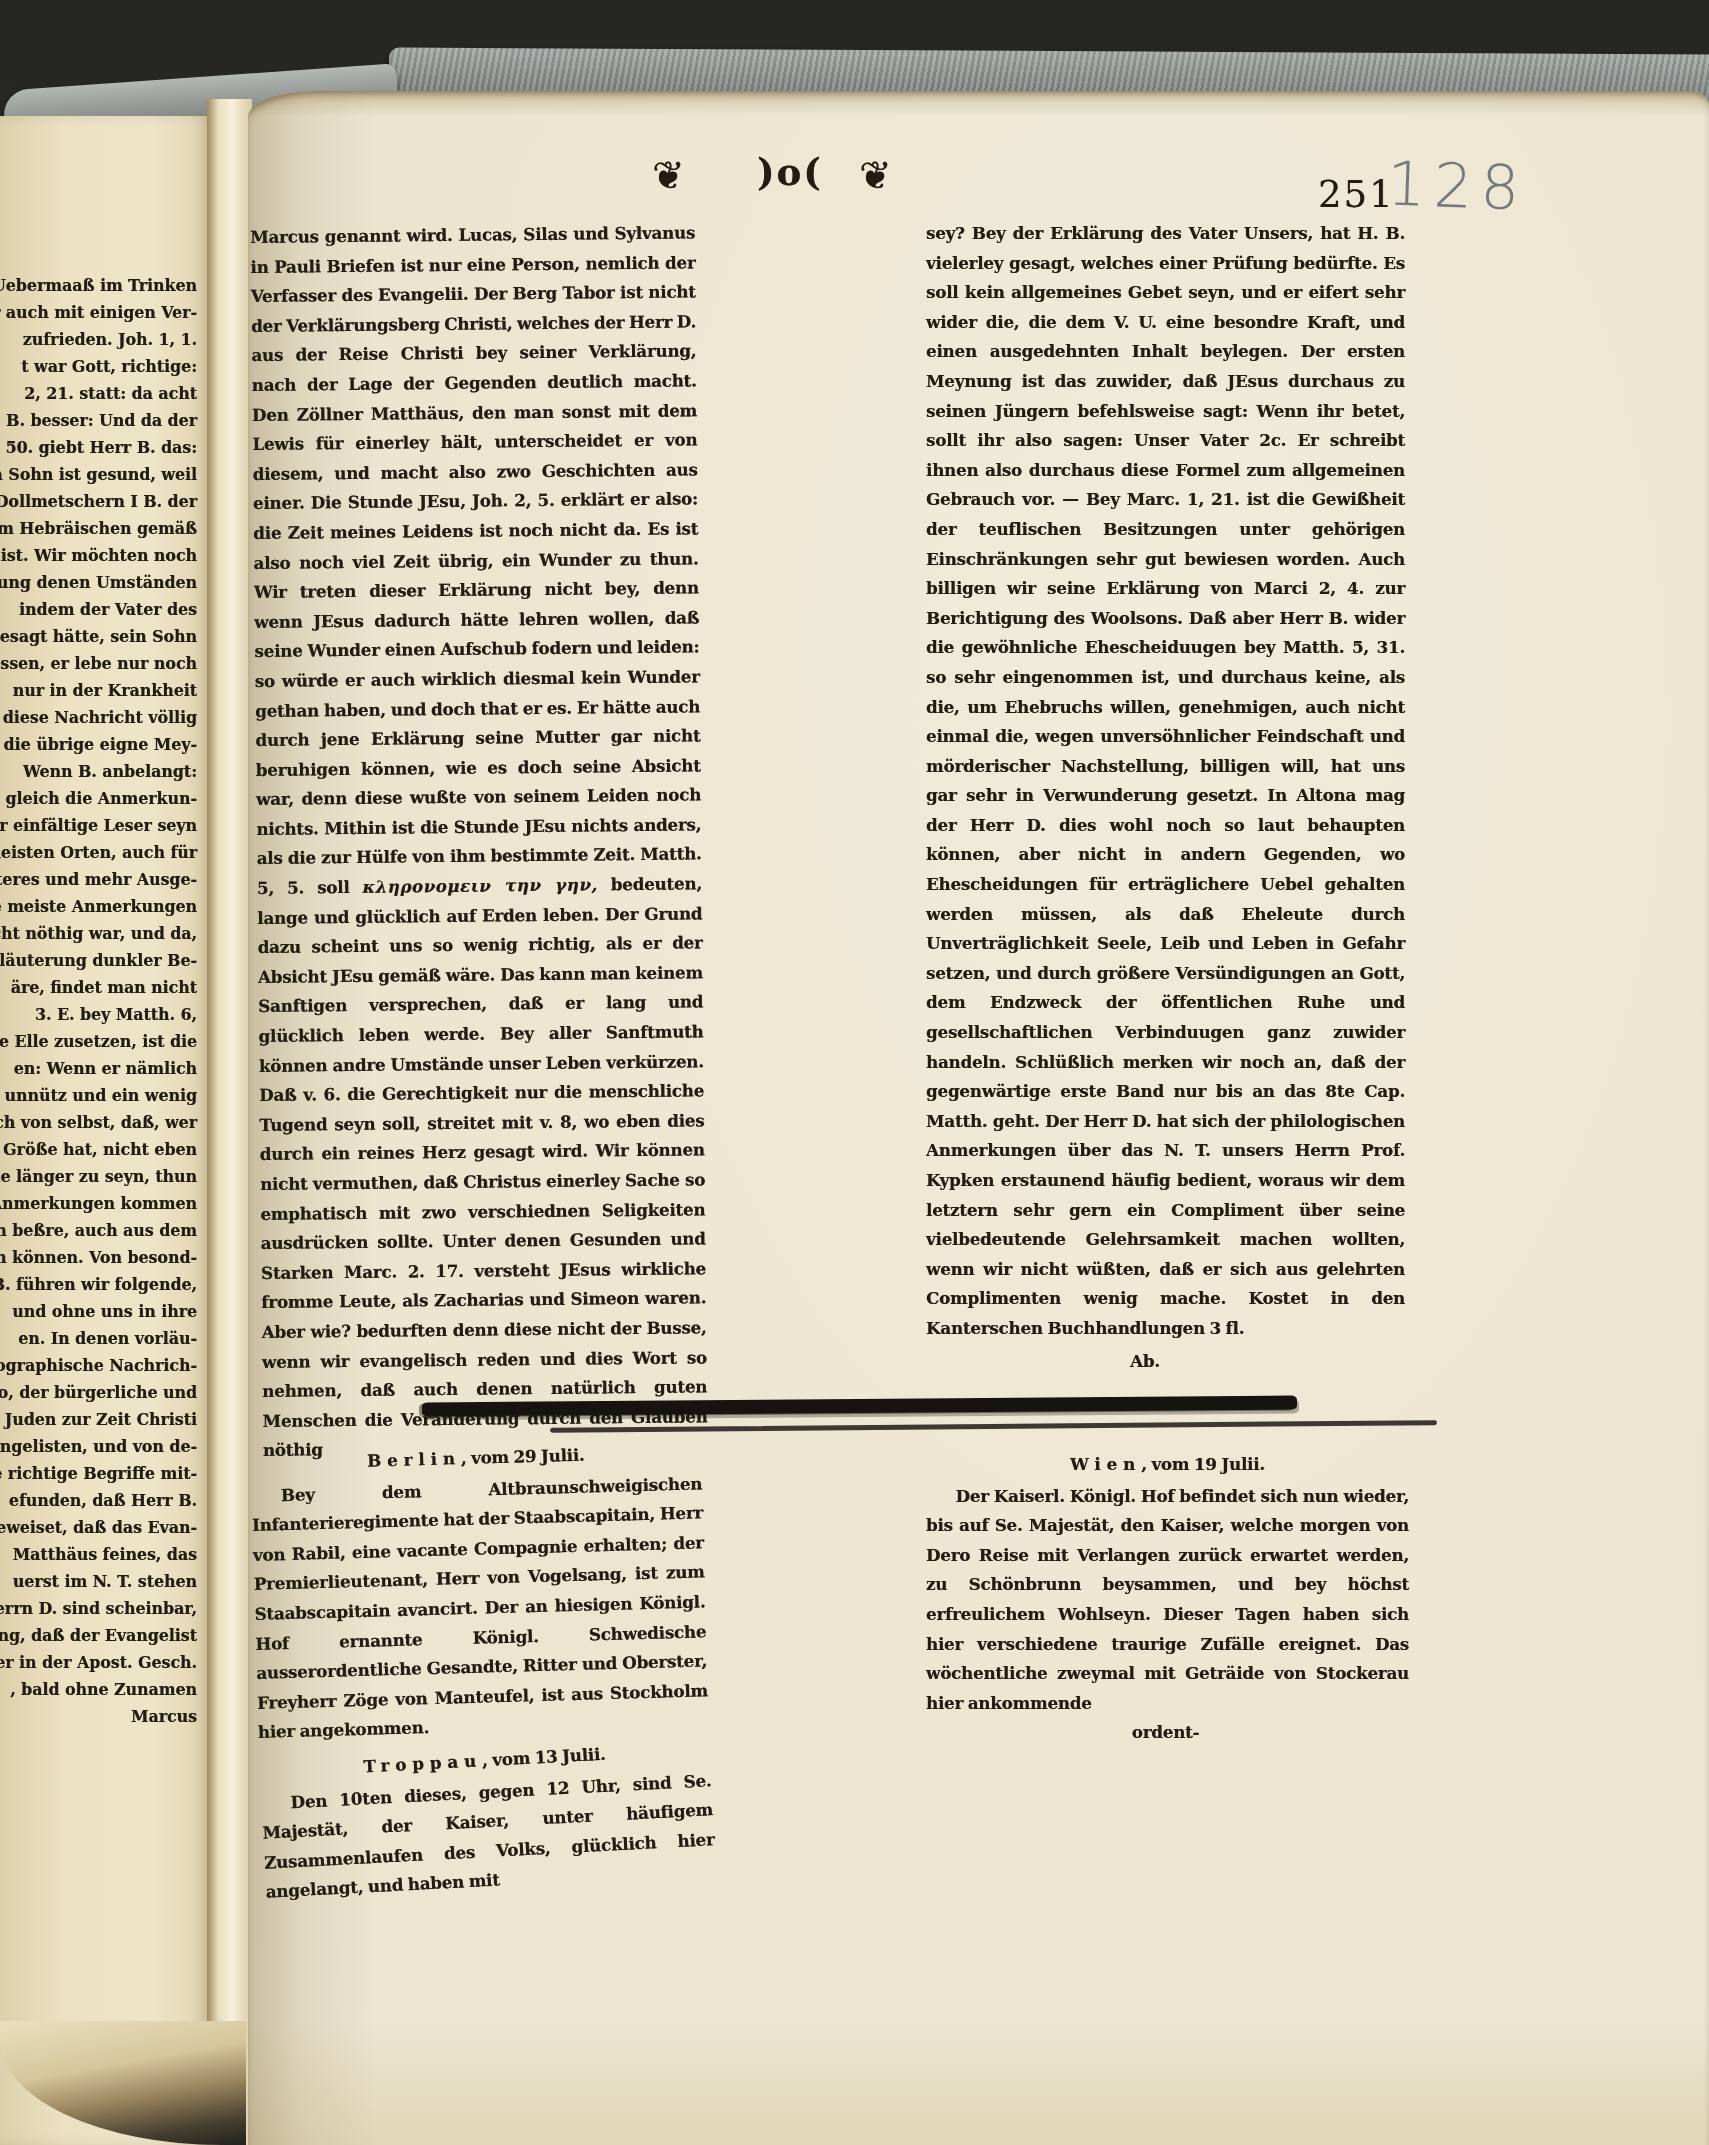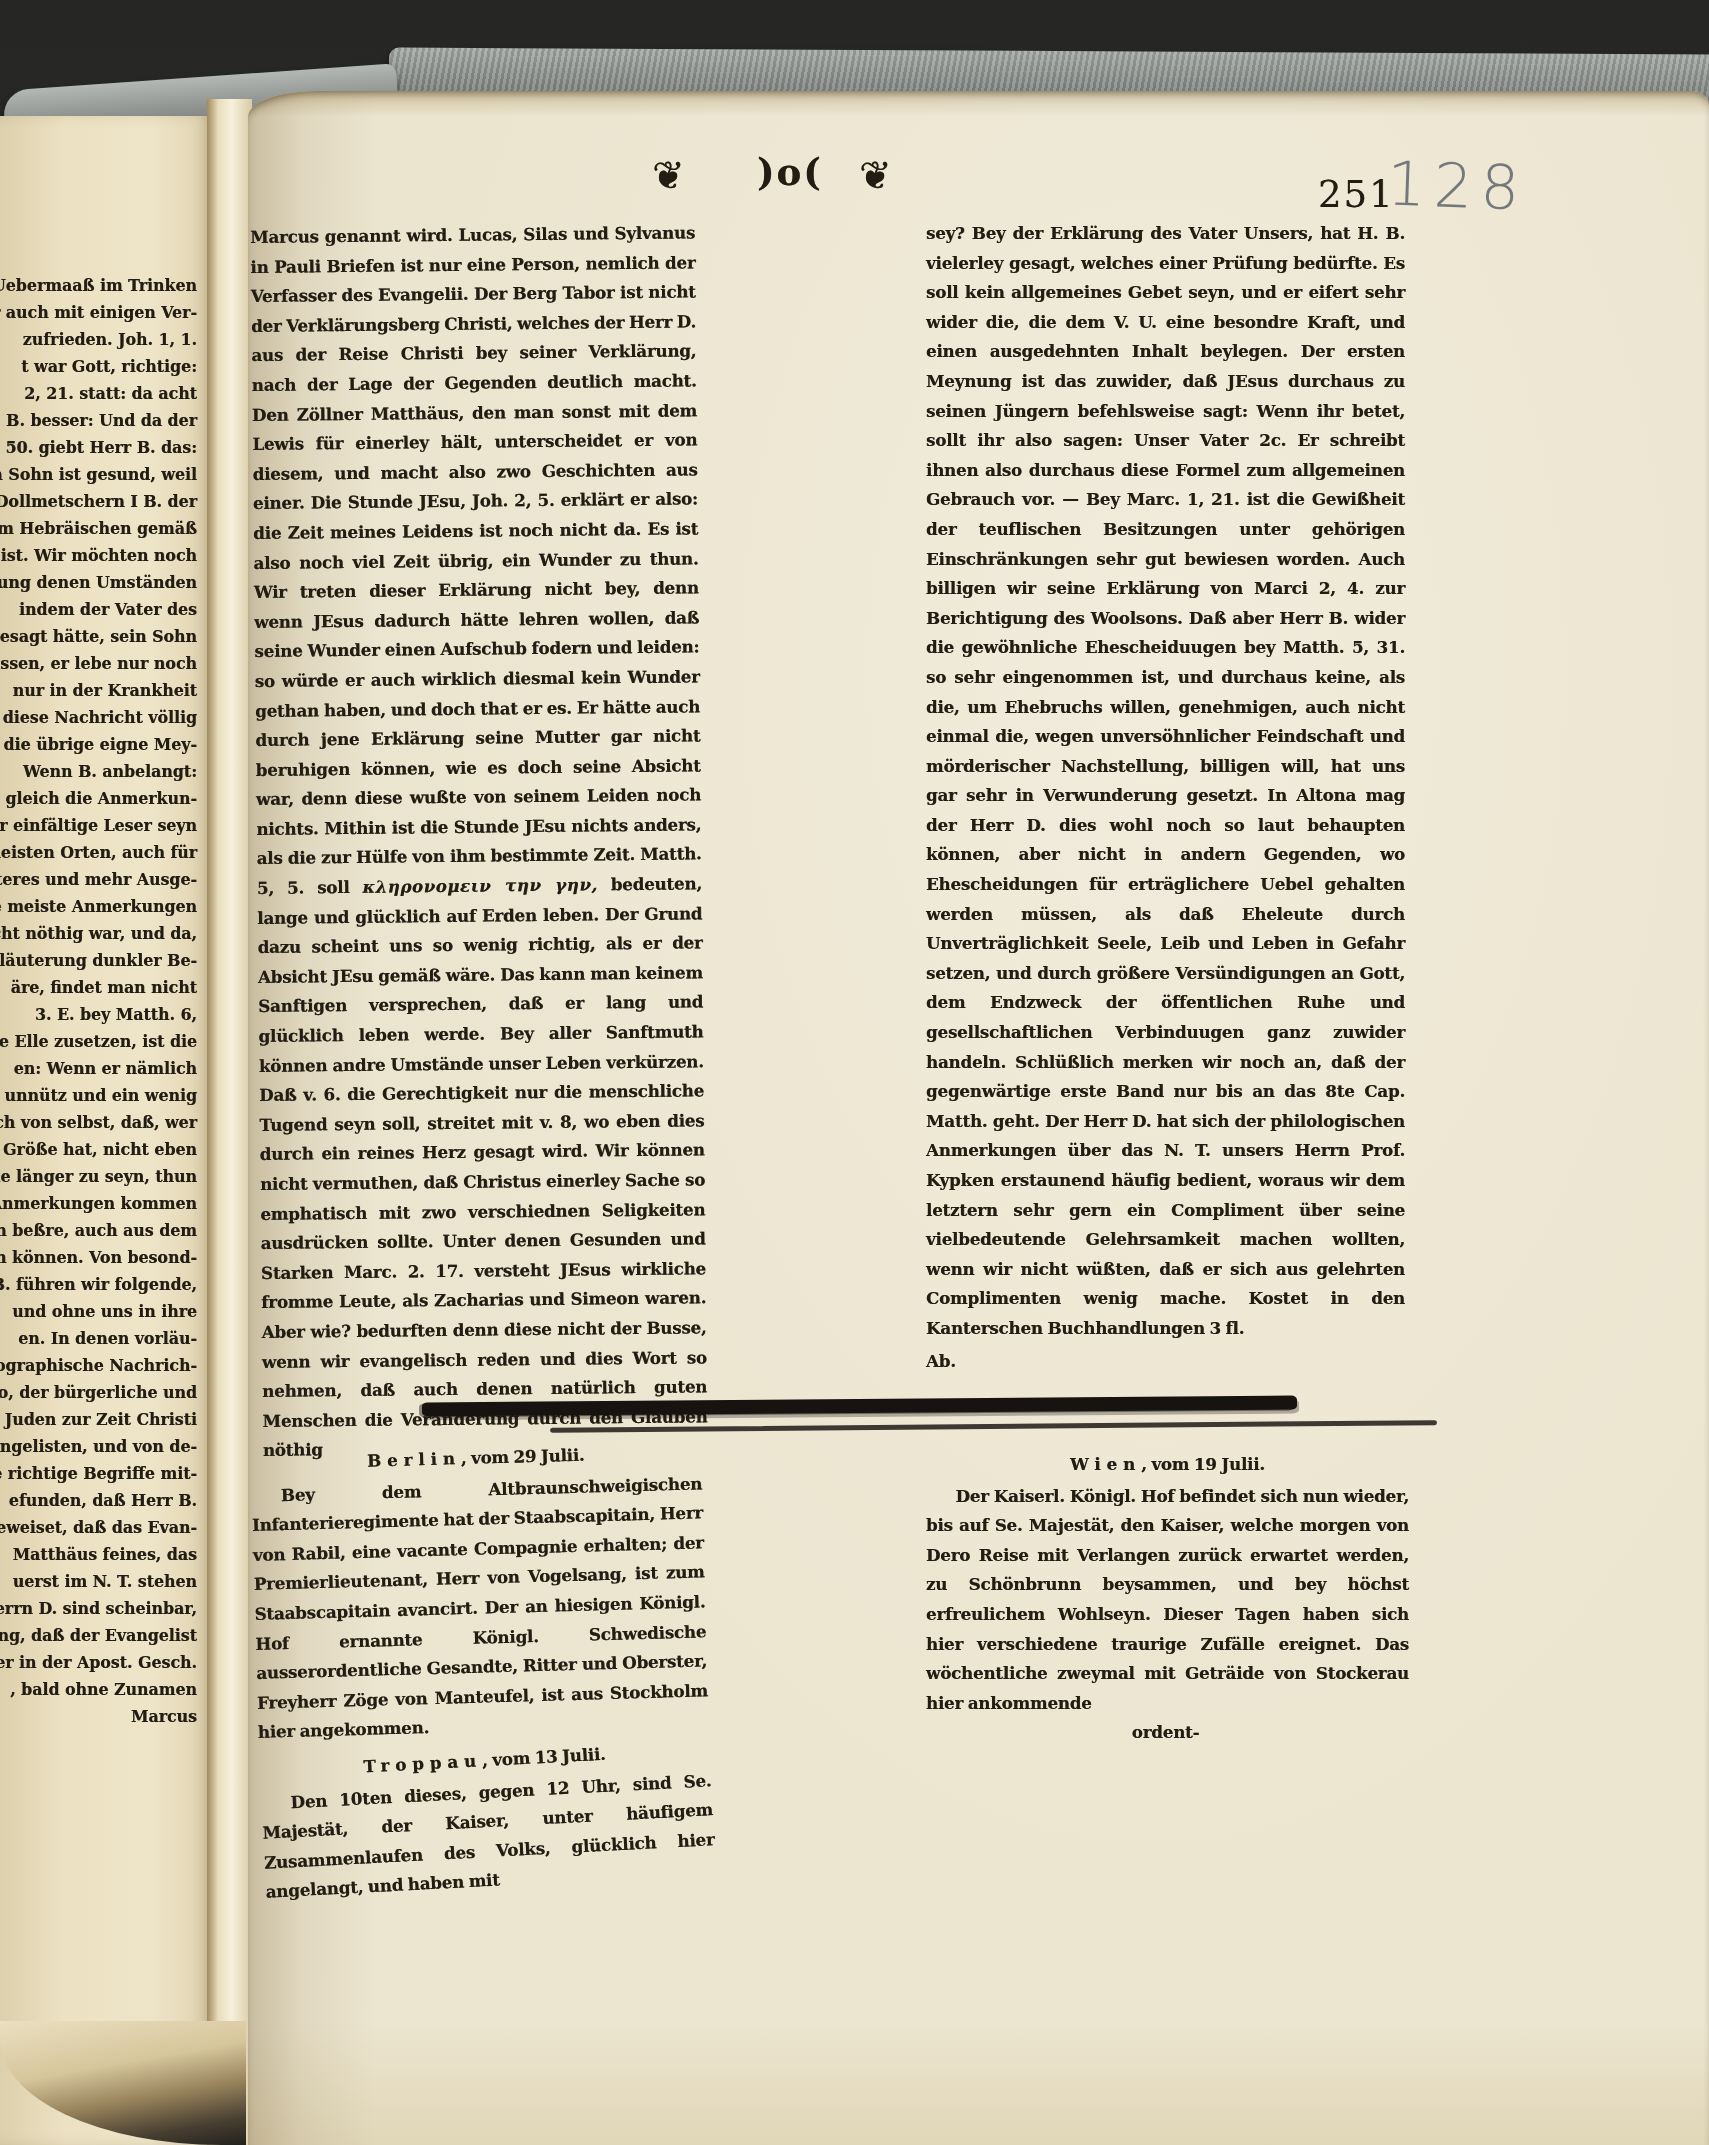--- a/index.html
+++ b/index.html
@@ -51,21 +51,21 @@
       font-size:61px;font-weight:300;color:#74797c;letter-spacing:7.9px;transform:rotate(2deg);}
   .divider{position:absolute;left:422px;top:1399px;width:875px;height:13.8px;background:#161310;
       transform:rotate(-.45deg);border-radius:5.9px/3.9px;
       box-shadow:2px 3.9px 0 rgba(22,19,16,.30),-3px 1px 0 rgba(22,19,16,.45);}
   .divider2{position:absolute;left:550px;top:1424px;width:887px;height:4.9px;background:#1d1915;
       transform:rotate(-.5deg);border-radius:3px;opacity:.85;}
   .dateline{text-align:center;font-weight:700;margin:0 0 2px 0;text-indent:0;}
   .dateline .city{letter-spacing:5.9px;}
   .news-body{margin:0;text-indent:29.6px;}
   .flowp{margin:0;}
-  .signature{text-align:left;padding-right:41px;margin:3.9px 0 0 0;font-weight:700;}
+  .signature{text-align:center;padding-right:41px;margin:3.9px 0 0 0;font-weight:700;}
   .catchword{text-align:center;padding-right:3.9px;margin:0;font-weight:700;}
   .greek{font-style:italic;letter-spacing:0.5px;}
 </style>
 </head>
 <body>
 
 <div class="stage">
 
   <div class="headband-right"></div>
   <div class="headband-left"></div>

